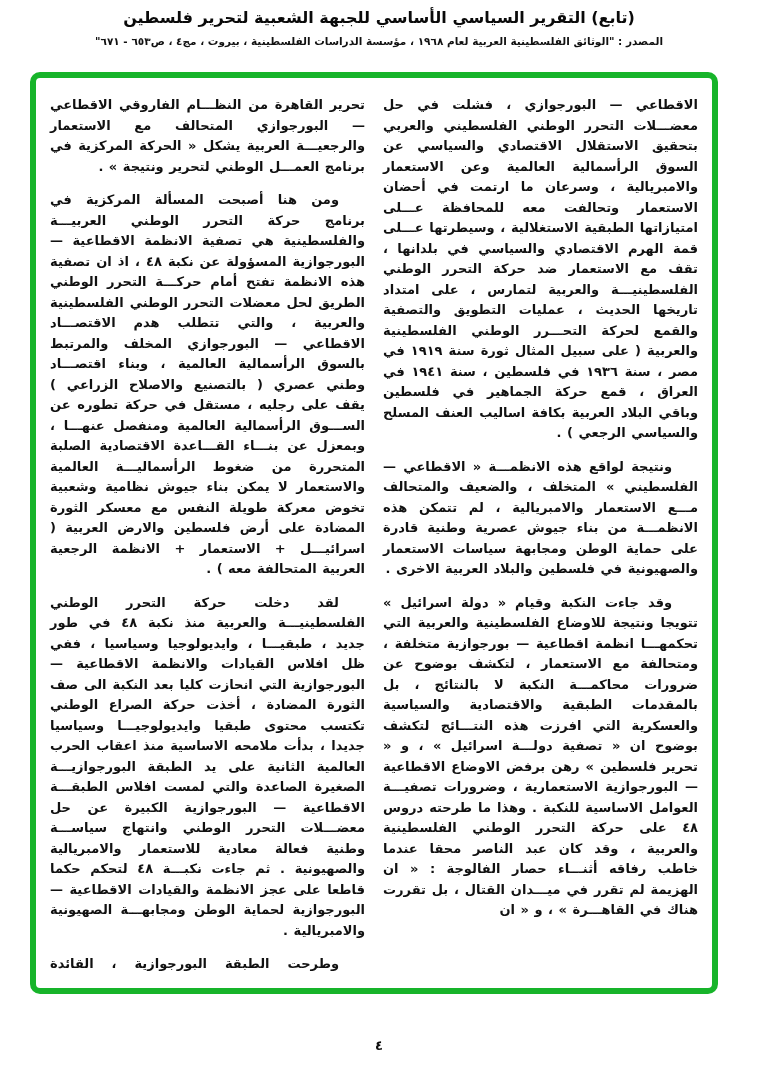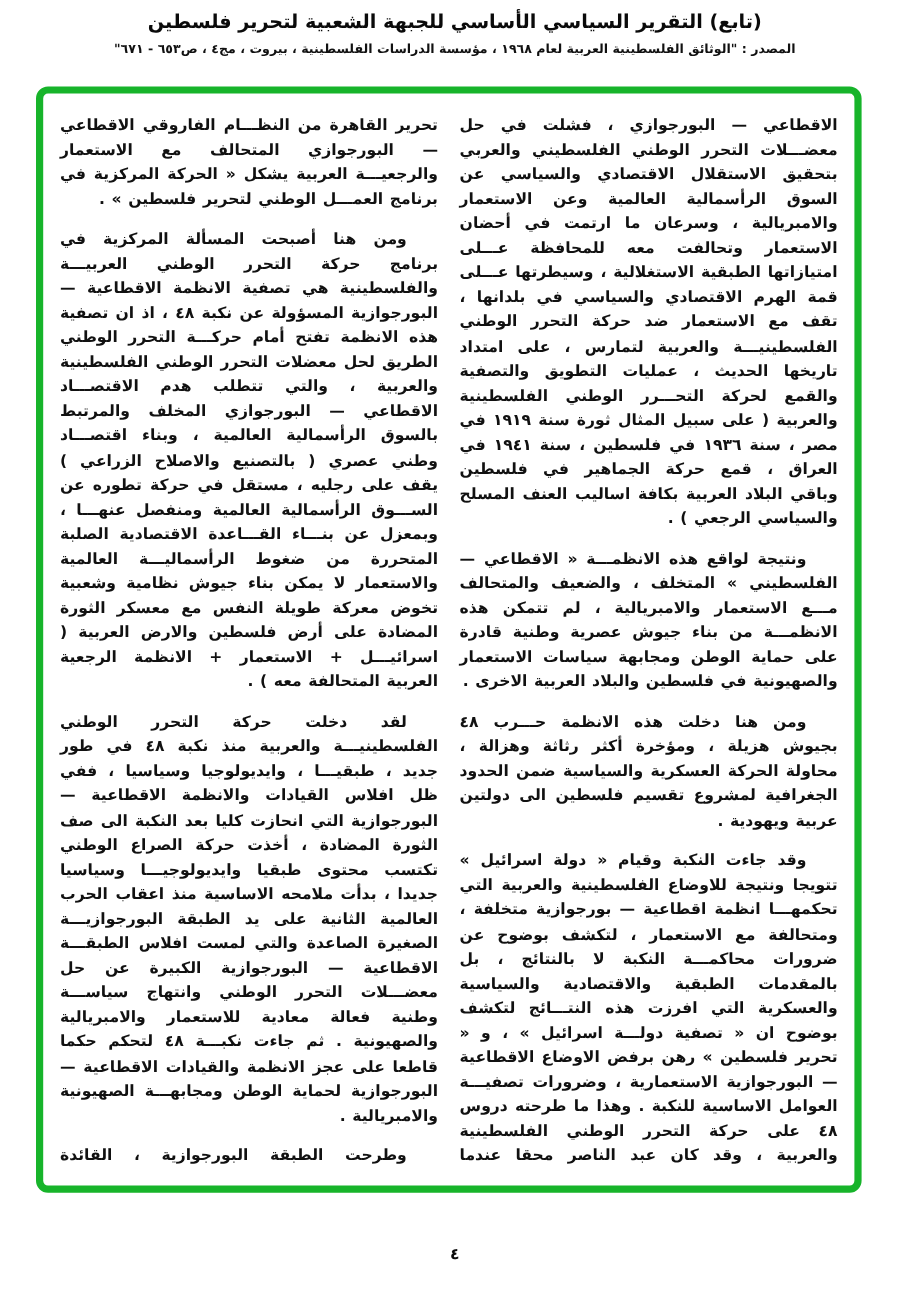--- a/index.html
+++ b/index.html
@@ -97,26 +97,25 @@
     <div class="title">(تابع) التقرير السياسي الأساسي للجبهة الشعبية لتحرير فلسطين</div>
     <div class="source">المصدر : "الوثائق الفلسطينية العربية لعام ١٩٦٨ ، مؤسسة الدراسات الفلسطينية ، بيروت ، مج٤ ، ص٦٥٣ - ٦٧١"</div>
   </div>
 
   <div class="green-box">
     <div class="cols">
 
       <div class="col">
         <p class="cont">الاقطاعي — البورجوازي ، فشلت في حل معضـــلات التحرر الوطني الفلسطيني والعربي بتحقيق الاستقلال الاقتصادي والسياسي عن السوق الرأسمالية العالمية وعن الاستعمار والامبريالية ، وسرعان ما ارتمت في أحضان الاستعمار وتحالفت معه للمحافظة عـــلى امتيازاتها الطبقية الاستغلالية ، وسيطرتها عـــلى قمة الهرم الاقتصادي والسياسي في بلدانها ، تقف مع الاستعمار ضد حركة التحرر الوطني الفلسطينيـــة والعربية لتمارس ، على امتداد تاريخها الحديث ، عمليات التطويق والتصفية والقمع لحركة التحـــرر الوطني الفلسطينية والعربية ( على سبيل المثال ثورة سنة ١٩١٩ في مصر ، سنة ١٩٣٦ في فلسطين ، سنة ١٩٤١ في العراق ، قمع حركة الجماهير في فلسطين وباقي البلاد العربية بكافة اساليب العنف المسلح والسياسي الرجعي ) .</p>
         <p>ونتيجة لواقع هذه الانظمـــة « الاقطاعي — الفلسطيني » المتخلف ، والضعيف والمتحالف مـــع الاستعمار والامبريالية ، لم تتمكن هذه الانظمـــة من بناء جيوش عصرية وطنية قادرة على حماية الوطن ومجابهة سياسات الاستعمار والصهيونية في فلسطين والبلاد العربية الاخرى .</p>
-        <p>ومن هنا دخلت هذه الانظمة حـــرب ٤٨ بجيوش هزيلة ، ومؤخرة أكثر رثاثة وهزالة ، محاولة الحركة العسكرية والسياسية ضمن الحدود الجغرافية لمشروع تقسيم فلسطين الى دولتين عربية ويهودية .</p>
         <p>وقد جاءت النكبة وقيام « دولة اسرائيل » تتويجا ونتيجة للاوضاع الفلسطينية والعربية التي تحكمهـــا انظمة اقطاعية — بورجوازية متخلفة ، ومتحالفة مع الاستعمار ، لتكشف بوضوح عن ضرورات محاكمـــة النكبة لا بالنتائج ، بل بالمقدمات الطبقية والاقتصادية والسياسية والعسكرية التي افرزت هذه النتـــائج لتكشف بوضوح ان « تصفية دولـــة اسرائيل » ، و « تحرير فلسطين » رهن برفض الاوضاع الاقطاعية — البورجوازية الاستعمارية ، وضرورات تصفيـــة العوامل الاساسية للنكبة . وهذا ما طرحته دروس ٤٨ على حركة التحرر الوطني الفلسطينية والعربية ، وقد كان عبد الناصر محقا عندما خاطب رفاقه أثنـــاء حصار الفالوجة : « ان الهزيمة لم تقرر في ميـــدان القتال ، بل تقررت هناك في القاهـــرة » ، و « ان</p>
       </div>
 
       <div class="col">
-        <p class="cont">تحرير القاهرة من النظـــام الفاروقي الاقطاعي — البورجوازي المتحالف مع الاستعمار والرجعيـــة العربية يشكل « الحركة المركزية في برنامج العمـــل الوطني لتحرير فلسطين » .</p>
+        <p class="cont">تحرير القاهرة من النظـــام الفاروقي الاقطاعي — البورجوازي المتحالف مع الاستعمار والرجعيـــة العربية يشكل « الحركة المركزية في برنامج العمـــل الوطني لتحرير ونتيجة » .</p>
         <p>ومن هنا أصبحت المسألة المركزية في برنامج حركة التحرر الوطني العربيـــة والفلسطينية هي تصفية الانظمة الاقطاعية — البورجوازية المسؤولة عن نكبة ٤٨ ، اذ ان تصفية هذه الانظمة تفتح أمام حركـــة التحرر الوطني الطريق لحل معضلات التحرر الوطني الفلسطينية والعربية ، والتي تتطلب هدم الاقتصـــاد الاقطاعي — البورجوازي المخلف والمرتبط بالسوق الرأسمالية العالمية ، وبناء اقتصـــاد وطني عصري ( بالتصنيع والاصلاح الزراعي ) يقف على رجليه ، مستقل في حركة تطوره عن الســـوق الرأسمالية العالمية ومنفصل عنهـــا ، وبمعزل عن بنـــاء القـــاعدة الاقتصادية الصلبة المتحررة من ضغوط الرأسماليـــة العالمية والاستعمار لا يمكن بناء جيوش نظامية وشعبية تخوض معركة طويلة النفس مع معسكر الثورة المضادة على أرض فلسطين والارض العربية ( اسرائيـــل + الاستعمار + الانظمة الرجعية العربية المتحالفة معه ) .</p>
         <p>لقد دخلت حركة التحرر الوطني الفلسطينيـــة والعربية منذ نكبة ٤٨ في طور جديد ، طبقيـــا ، وايديولوجيا وسياسيا ، ففي ظل افلاس القيادات والانظمة الاقطاعية — البورجوازية التي انحازت كليا بعد النكبة الى صف الثورة المضادة ، أخذت حركة الصراع الوطني تكتسب محتوى طبقيا وايديولوجيـــا وسياسيا جديدا ، بدأت ملامحه الاساسية منذ اعقاب الحرب العالمية الثانية على يد الطبقة البورجوازيـــة الصغيرة الصاعدة والتي لمست افلاس الطبقـــة الاقطاعية — البورجوازية الكبيرة عن حل معضـــلات التحرر الوطني وانتهاج سياســـة وطنية فعالة معادية للاستعمار والامبريالية والصهيونية . ثم جاءت نكبـــة ٤٨ لتحكم حكما قاطعا على عجز الانظمة والقيادات الاقطاعية — البورجوازية لحماية الوطن ومجابهـــة الصهيونية والامبريالية .</p>
         <p>وطرحت الطبقة البورجوازية ، القائدة لحركـــة التحرر الوطني العربية والفلسطينية ، برنامجا طبقيا وايديولوجيا وسياسيا ذا طبيعة بورجوازية صغيرة لحل معضلات التحرر الوطني بهدم واسقاط تحالف الاقطاع</p>
       </div>
 
     </div>
   </div>
 
   <div class="page-number">٤</div>
 

